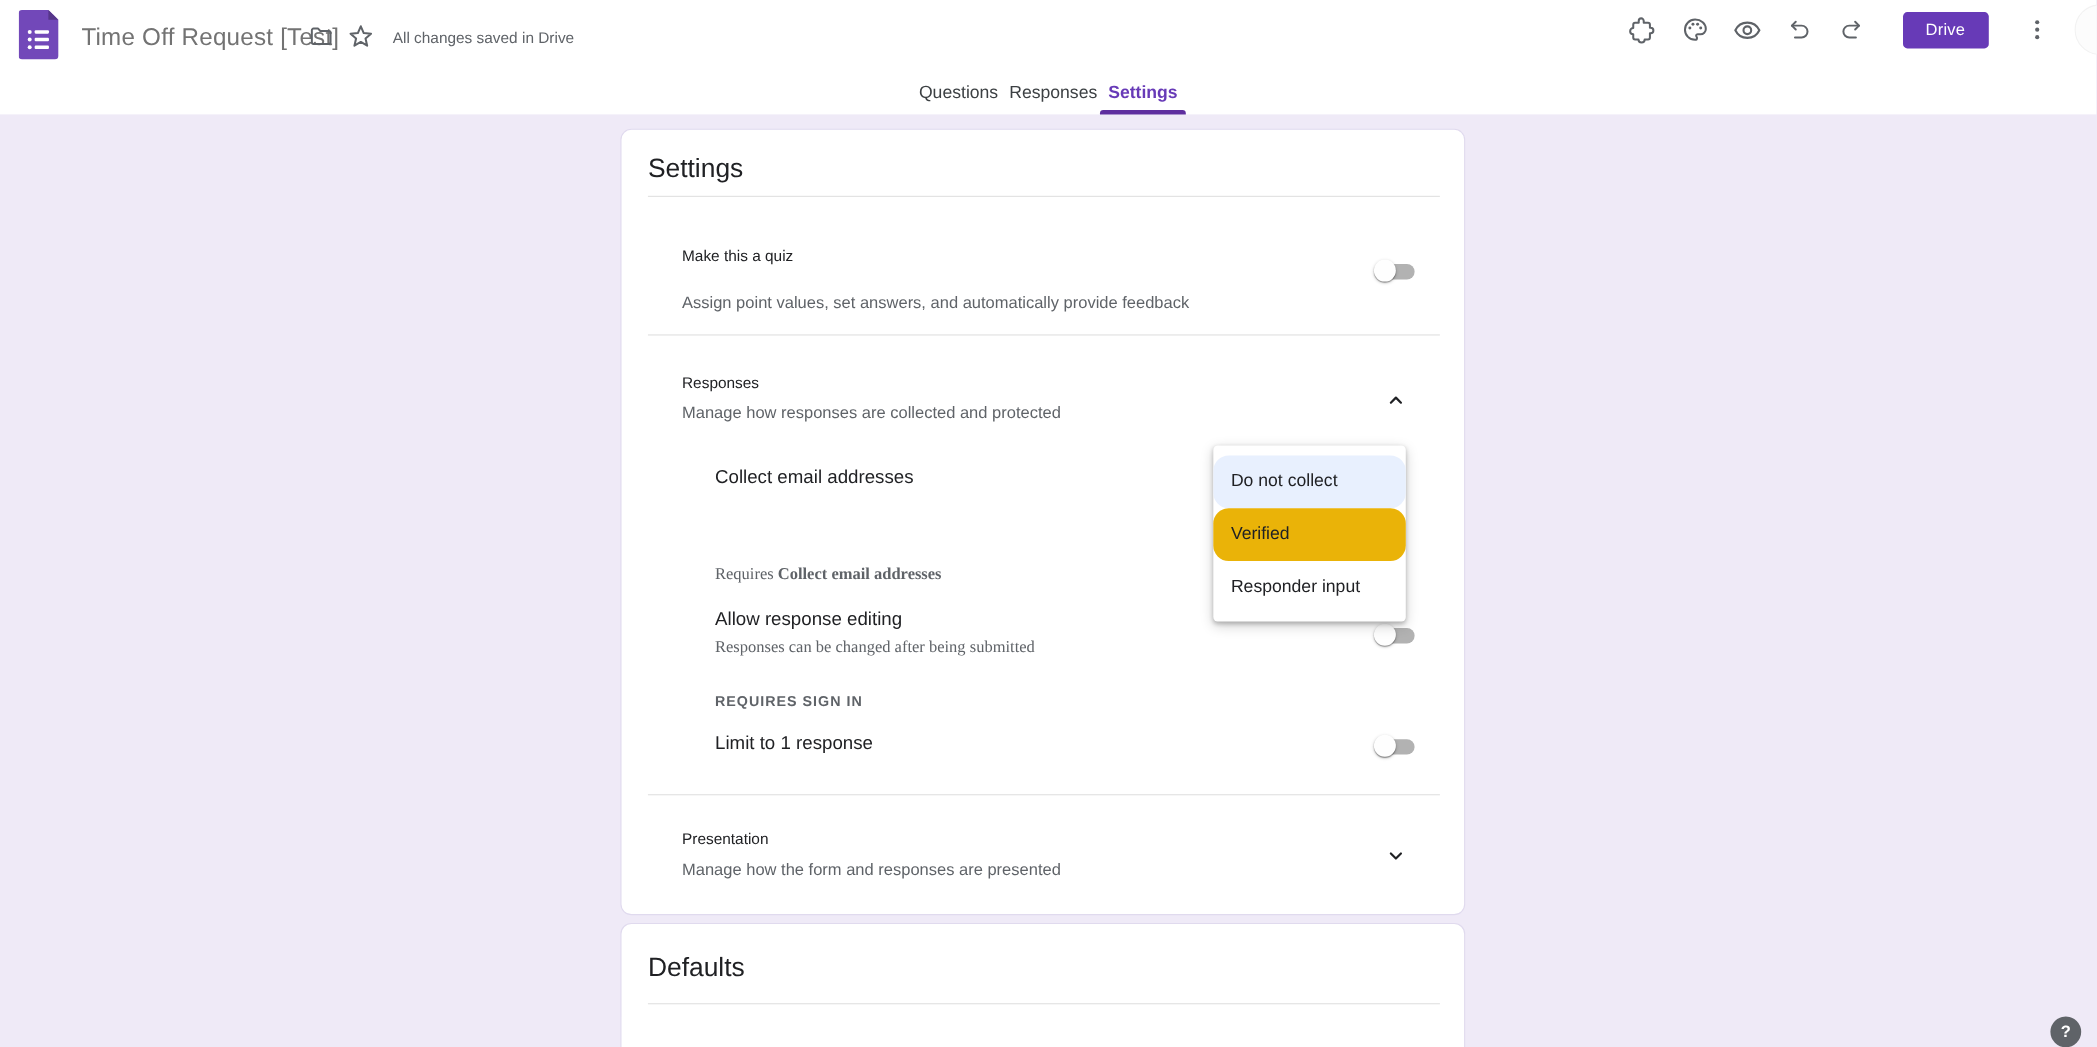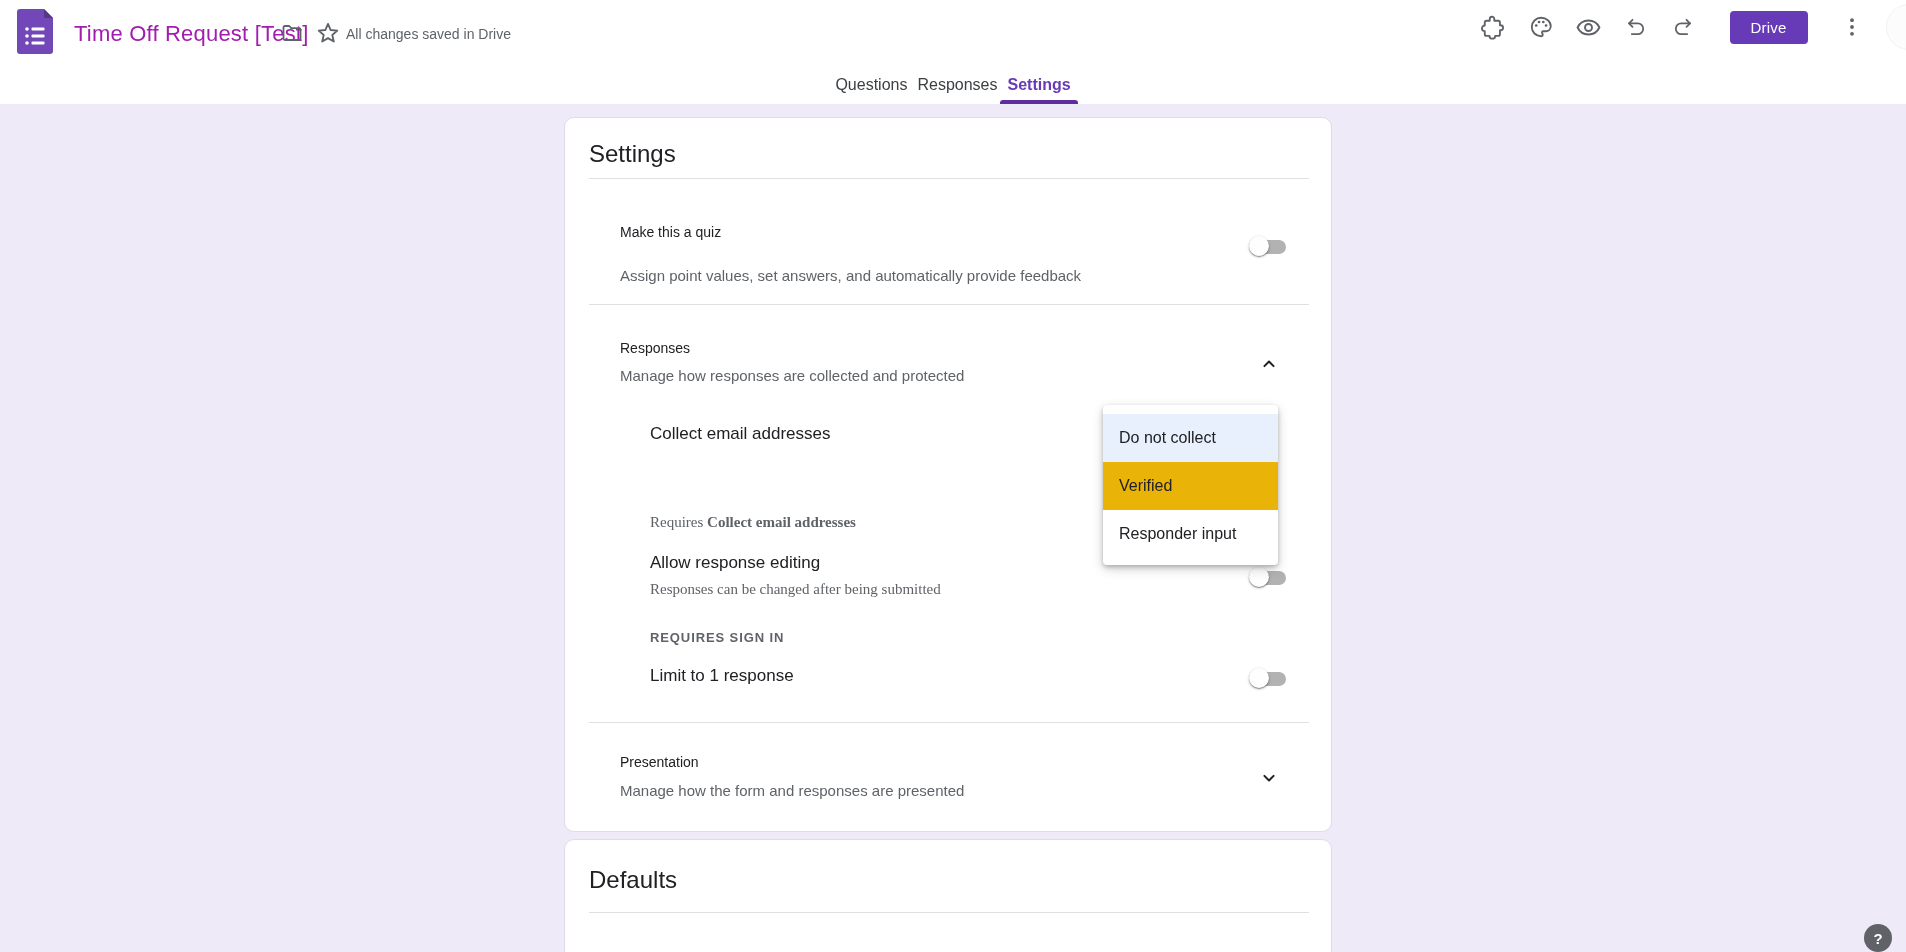--- a/index.html
+++ b/index.html
@@ -11,28 +11,28 @@
     color:#202124;
   }
   
   .topbar {
     position:absolute; left:0; top:0; width:1906px; height:104px;
     background:#ffffff;
   }
   .logo { position:absolute; left:17px; top:8px; width:38px; height:46px; cursor:pointer; }
   .form-title {
     position:absolute; left:74px; top:20px; font-size:22px; line-height:27px;
-    color:#a21caf; letter-spacing:.2px; cursor:text;
+    color:#737373; letter-spacing:.2px; cursor:text;
   }
   .icon-btn { display:flex; align-items:center; justify-content:center; cursor:pointer;
     width:40px; height:40px; border-radius:50%; }
   .folder-btn { position:absolute; left:272px; top:13px; }
   .star-btn { position:absolute; left:308px; top:13px; }
   .saved-status {
-    position:absolute; left:346px; top:26px; font-size:14px; color:#5f6368; cursor:pointer;text-align:right;
+    position:absolute; left:357px; top:26px; font-size:14px; color:#5f6368; cursor:pointer;text-align:right;
   }
   .topbar-right {
     position:absolute; left:1473px; top:0; height:54px;
     display:flex; align-items:center; gap:7.5px;
   }
   .send-btn {
     margin-left:19px; width:78px; height:33px; border:none; border-radius:4px;
     background:#673ab7; color:#ffffff; font-size:15px; font-family:"Liberation Sans",sans-serif;
     cursor:pointer; letter-spacing:.2px;
   }
@@ -79,21 +79,21 @@
   .toggle .knob { position:absolute; left:0; top:0; width:20px; height:20px; border-radius:50%;
     background:#fefefe; box-shadow:0 1px 1px rgba(0,0,0,.35), 0 1px 3px rgba(0,0,0,.25); }
   
   .menu {
     position:absolute; left:1103px; top:405px; width:175px;
     background:#ffffff; border-radius:4px; padding:9px 0 7px 0;
     box-shadow:0 2px 4px rgba(0,0,0,.22), 0 4px 12px rgba(0,0,0,.18);
     z-index:10;
   }
   .menu-item { height:48px; line-height:48px; padding-left:16px; font-size:16px;
-    color:#202124; cursor:pointer; white-space:nowrap; }
+    color:#202124; cursor:pointer; white-space:nowrap;border-radius:14px; }
   .menu-item.selected { background:#e8f0fe; }
   .menu-item.hovered  { background:#eab308; }
   
   .help-btn {
     position:absolute; left:1864px; top:924px; width:28px; height:28px; border-radius:50%;
     background:#5f6368; color:#ffffff; font-size:15px; font-weight:bold;
     display:flex; align-items:center; justify-content:center; cursor:pointer;
   }
   svg { display:block; }
 </style>

